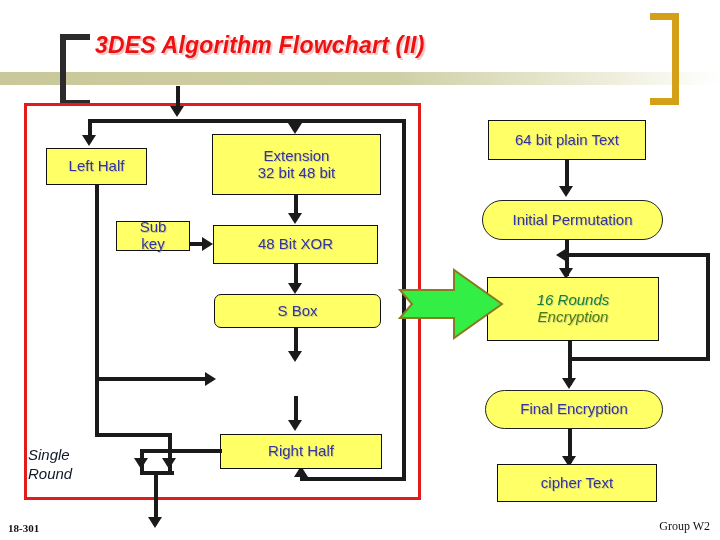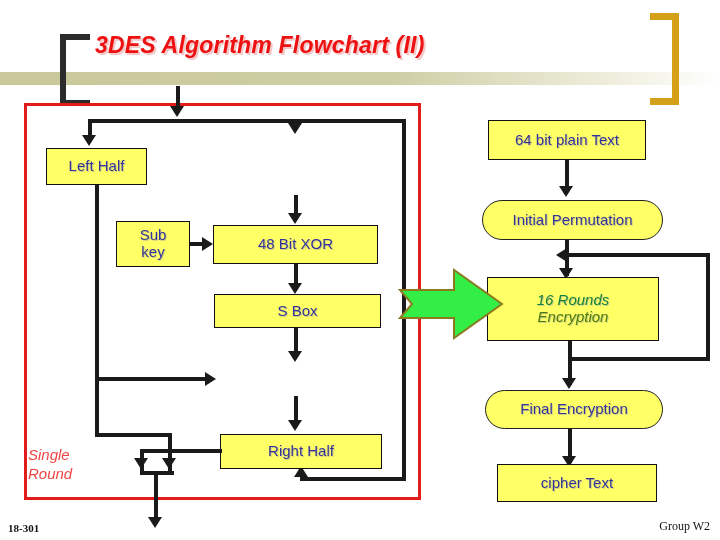--- a/index.html
+++ b/index.html
@@ -73,21 +73,21 @@
   }
   .arrowleft{
     position:absolute;width:0;height:0;
     border-top:7px solid transparent;border-bottom:7px solid transparent;
     border-right:11px solid #1a1a1a;
   }
 
   
   .round-label{
     position:absolute;left:28px;top:446px;width:80px;
-    color:#ef4444;font-size:15px;font-style:italic;line-height:1.25;
+    color:#0f172a;font-size:15px;font-style:italic;line-height:1.25;
   }
   .rounds-red{color:#15803d;font-style:italic;display:block;}
   .rounds-blue{color:#4d7c0f;font-style:italic;display:block;}
 
   .foot{
     position:absolute;bottom:6px;
     font-family:"Liberation Serif", serif;
     font-size:11px;font-weight:bold;color:#111;
   }
   .foot-l{left:8px;}
@@ -127,38 +127,42 @@
   </div>
 
   <div class="ln vl" style="left:95px;top:185px;height:250px;"></div>
 
   <div class="ln hl" style="left:95px;top:377px;width:117px;"></div>
   <div class="arrowright" style="left:205px;top:372px;"></div>
 
   <div class="ln hl" style="left:95px;top:433px;width:77px;"></div>
   <div class="ln vl" style="left:168px;top:433px;height:40px;"></div>
 
+  <div class="node" style="left:212px;top:134px;width:169px;height:61px;flex-direction:column;">
+    <span>Extension</span>
+    <span class="l2">32 bit      48 bit</span>
+  </div>
 
   <div class="ln vl" style="left:294px;top:195px;height:20px;"></div>
   <div class="arrowdown" style="left:288px;top:213px;"></div>
 
-  <div class="node" style="left:116px;top:221px;width:74px;height:46px;flex-direction:column;">
+  <div class="node" style="left:116px;top:221px;width:74px;height:30px;flex-direction:column;">
     <span>Sub</span>
     <span class="l2">key</span>
   </div>
   <div class="ln hl" style="left:190px;top:242px;width:15px;"></div>
   <div class="arrowright" style="left:202px;top:237px;"></div>
 
   <div class="node" style="left:213px;top:225px;width:165px;height:39px;">
     <span>48 Bit XOR</span>
   </div>
   <div class="ln vl" style="left:294px;top:264px;height:21px;"></div>
   <div class="arrowdown" style="left:288px;top:283px;"></div>
 
-  <div class="node" style="left:214px;top:294px;width:167px;height:34px;">
+  <div class="node" style="left:214px;top:294px;width:167px;height:34px;border-radius:7px;">
     <span>S Box</span>
   </div>
   <div class="ln vl" style="left:294px;top:328px;height:26px;"></div>
   <div class="arrowdown" style="left:288px;top:351px;"></div>
 
   <div class="ln vl" style="left:294px;top:396px;height:27px;"></div>
   <div class="arrowdown" style="left:288px;top:420px;"></div>
 
   <div class="node" style="left:220px;top:434px;width:162px;height:35px;">
     <span>Right Half</span>

